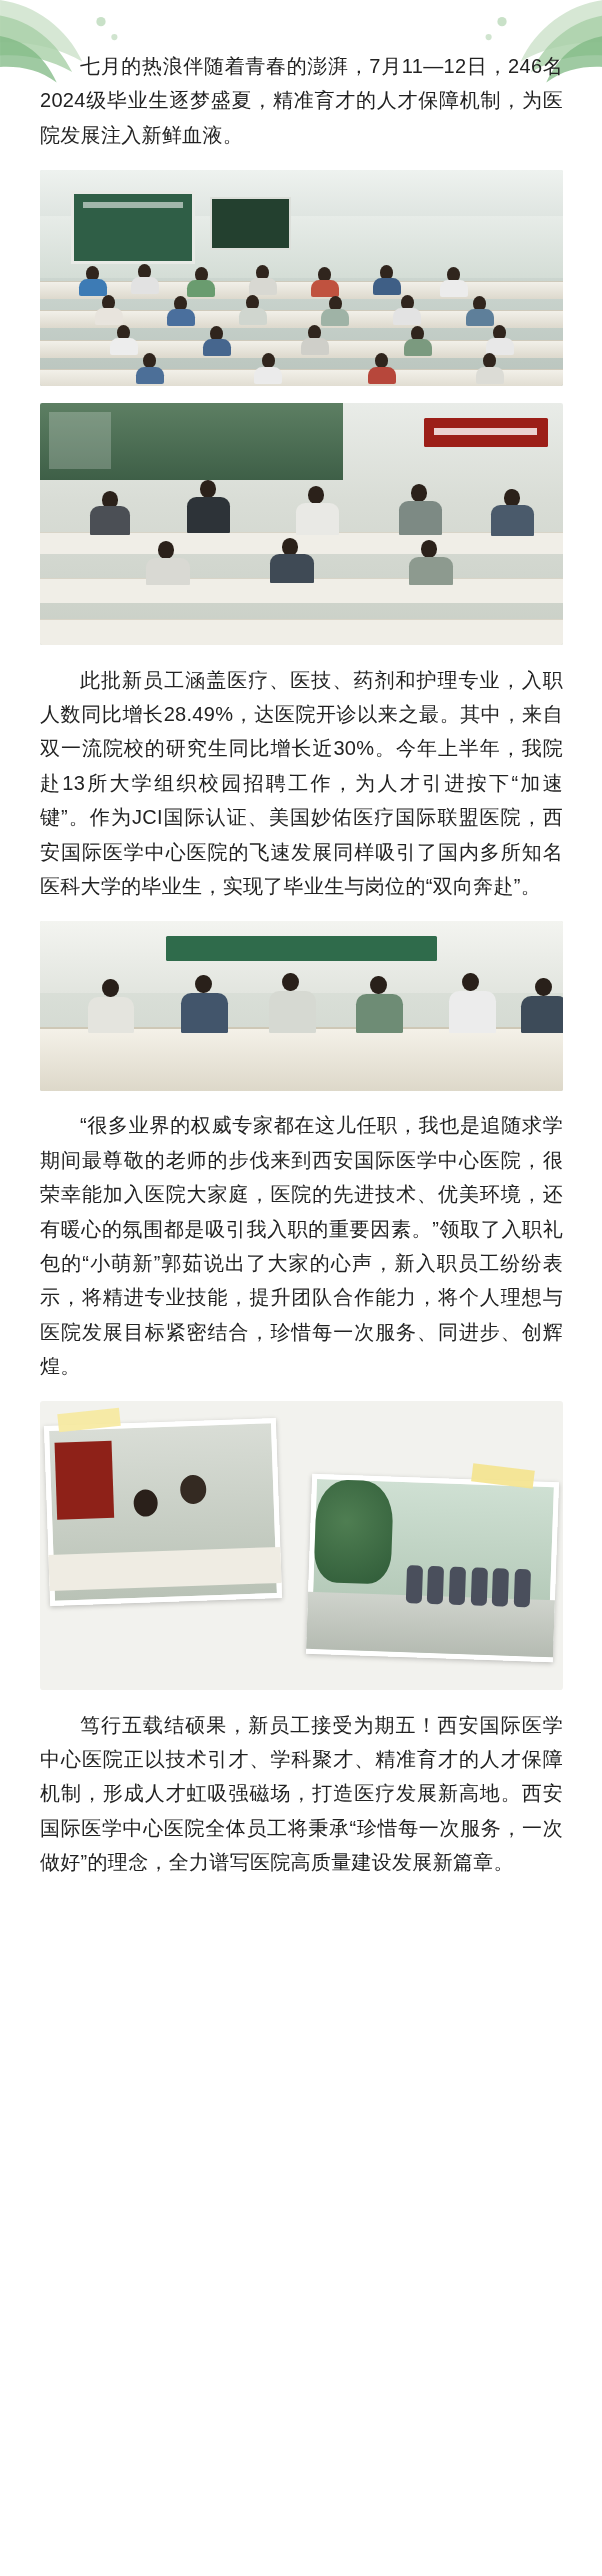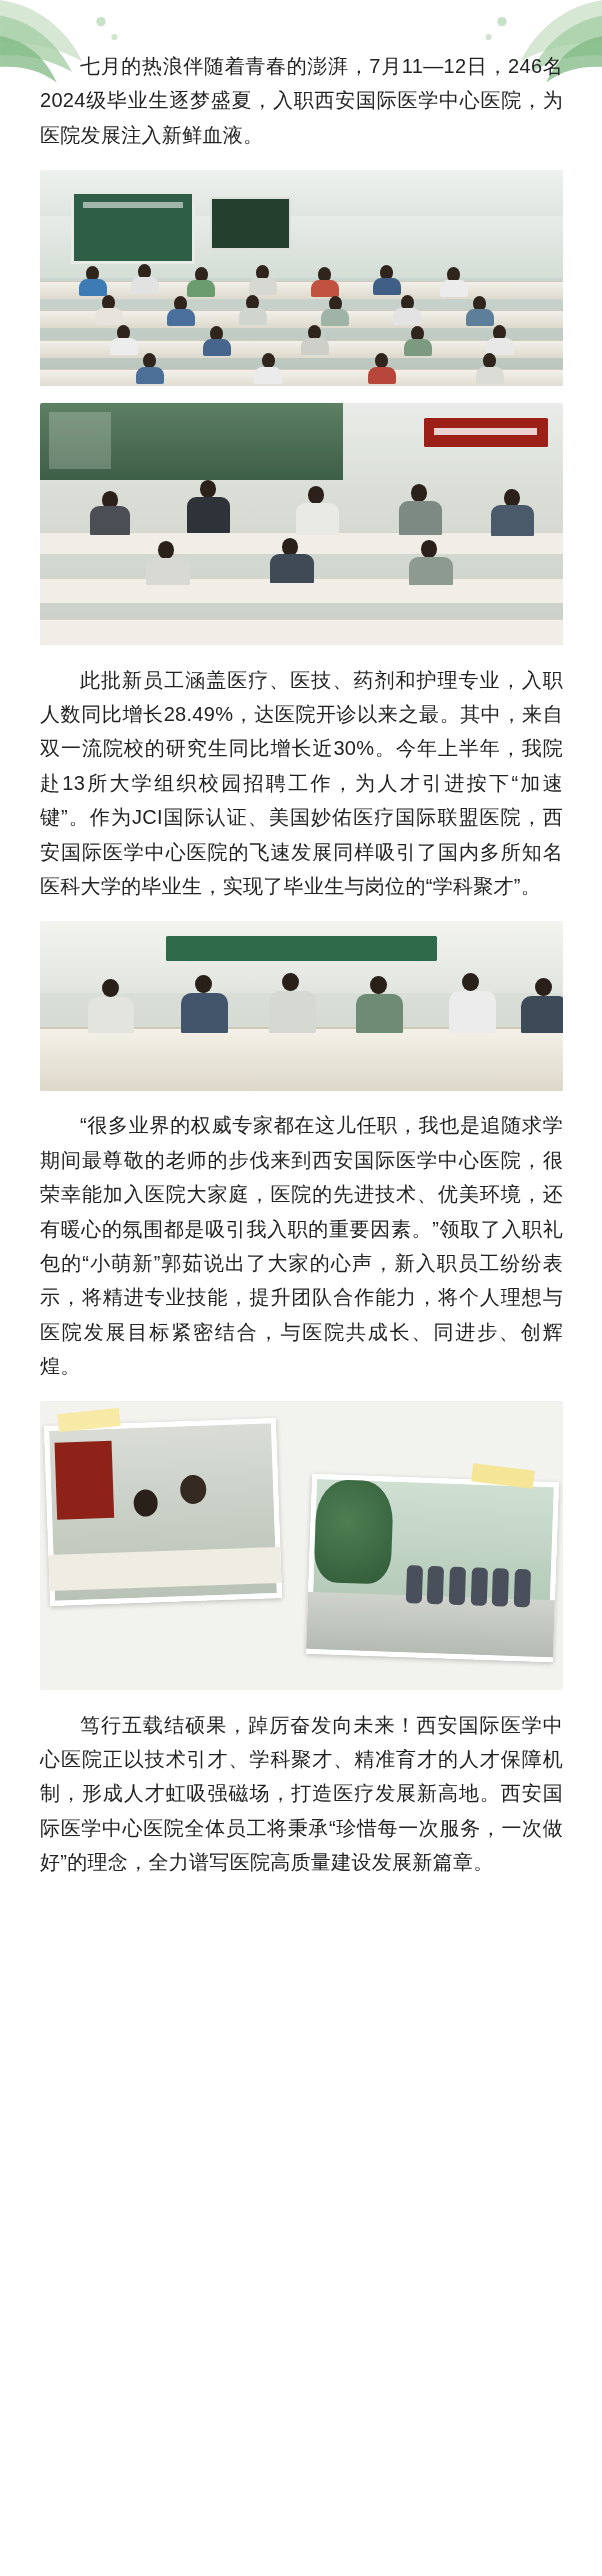--- a/index.html
+++ b/index.html
@@ -207,21 +207,21 @@
       <path d="M260 0 C190 10 130 55 100 120 C140 95 200 80 260 82 Z" fill="#cfe3cd" opacity="0.85"></path>
       <path d="M260 30 C200 40 150 80 120 140 C165 115 210 105 260 108 Z" fill="#a8cfa6" opacity="0.8"></path>
       <path d="M260 70 C215 78 175 105 150 160 C185 135 220 128 260 130 Z" fill="#7fb883" opacity="0.75"></path>
       <circle cx="64" cy="42" r="9" fill="#bcd9ba" opacity="0.8"></circle>
       <circle cx="38" cy="72" r="6" fill="#bcd9ba" opacity="0.7"></circle>
     </svg>
   </div>
 
   <div class="content">
 
-    <p class="para">七月的热浪伴随着青春的澎湃，7月11—12日，246名2024级毕业生逐梦盛夏，入职西安国际医学中心医院，为医院发展注入新鲜血液。</p>
+    <p class="para">七月的热浪伴随着青春的澎湃，7月11—12日，246名2024级毕业生逐梦盛夏，精准育才的人才保障机制，为医院发展注入新鲜血液。</p>
 
     <div class="figure">
       <div class="photo ph1">
         <div class="ceiling"></div>
         <div class="wall"></div>
         <div class="screen"></div>
         <div class="screen2"></div>
         <div class="deskrow r1"></div>
         <div class="deskrow r2"></div>
         <div class="deskrow r3"></div>
@@ -292,21 +292,21 @@
         <div class="person" style="left:451px; top:102px; width:43px; height:31px; background:#4a5a6b;"></div>
         <div class="phead" style="left:118px; top:138px;"></div>
         <div class="person" style="left:106px; top:155px; width:44px; height:27px; background:#d9d9d3;"></div>
         <div class="phead" style="left:242px; top:135px;"></div>
         <div class="person" style="left:230px; top:151px; width:44px; height:29px; background:#3f4a55;"></div>
         <div class="phead" style="left:381px; top:137px;"></div>
         <div class="person" style="left:369px; top:154px; width:44px; height:28px; background:#8d9a8f;"></div>
       </div>
     </div>
 
-    <p class="para">此批新员工涵盖医疗、医技、药剂和护理专业，入职人数同比增长28.49%，达医院开诊以来之最。其中，来自双一流院校的研究生同比增长近30%。今年上半年，我院赴13所大学组织校园招聘工作，为人才引进按下“加速键”。作为JCI国际认证、美国妙佑医疗国际联盟医院，西安国际医学中心医院的飞速发展同样吸引了国内多所知名医科大学的毕业生，实现了毕业生与岗位的“学科聚才”。</p>
+    <p class="para">此批新员工涵盖医疗、医技、药剂和护理专业，入职人数同比增长28.49%，达医院开诊以来之最。其中，来自双一流院校的研究生同比增长近30%。今年上半年，我院赴13所大学组织校园招聘工作，为人才引进按下“加速键”。作为JCI国际认证、美国妙佑医疗国际联盟医院，西安国际医学中心医院的飞速发展同样吸引了国内多所知名医科大学的毕业生，实现了毕业生与岗位的“双向奔赴”。</p>
 
     <div class="figure">
       <div class="photo wide ph3">
         <div class="backwall"></div>
         <div class="greenband"></div>
         <div class="longdesk"></div>
         <div class="shead" style="left:62px; top:58px;"></div>
         <div class="sitter" style="left:48px; top:76px; width:46px; height:36px; background:#e4e4de;"></div>
         <div class="shead" style="left:155px; top:54px;"></div>
         <div class="sitter" style="left:141px; top:72px; width:47px; height:40px; background:#42556b;"></div>
@@ -314,21 +314,21 @@
         <div class="sitter" style="left:229px; top:70px; width:47px; height:42px; background:#d6d9d2;"></div>
         <div class="shead" style="left:330px; top:55px;"></div>
         <div class="sitter" style="left:316px; top:73px; width:47px; height:39px; background:#6e8c75;"></div>
         <div class="shead" style="left:422px; top:52px;"></div>
         <div class="sitter" style="left:409px; top:70px; width:47px; height:42px; background:#ececec;"></div>
         <div class="shead" style="left:495px; top:57px;"></div>
         <div class="sitter" style="left:481px; top:75px; width:47px; height:37px; background:#3d4b59;"></div>
       </div>
     </div>
 
-    <p class="para">“很多业界的权威专家都在这儿任职，我也是追随求学期间最尊敬的老师的步伐来到西安国际医学中心医院，很荣幸能加入医院大家庭，医院的先进技术、优美环境，还有暖心的氛围都是吸引我入职的重要因素。”领取了入职礼包的“小萌新”郭茹说出了大家的心声，新入职员工纷纷表示，将精进专业技能，提升团队合作能力，将个人理想与医院发展目标紧密结合，与医院共成长、同进步、创辉煌。</p>
+    <p class="para">“很多业界的权威专家都在这儿任职，我也是追随求学期间最尊敬的老师的步伐来到西安国际医学中心医院，很荣幸能加入医院大家庭，医院的先进技术、优美环境，还有暖心的氛围都是吸引我入职的重要因素。”领取了入职礼包的“小萌新”郭茹说出了大家的心声，新入职员工纷纷表示，将精进专业技能，提升团队合作能力，将个人理想与医院发展目标紧密结合，珍惜每一次服务、同进步、创辉煌。</p>
 
     <div class="figure">
       <div class="photo collage">
         <div class="tape" style="left:17.5px; top:10.3px;"></div>
         <div class="tape tape2" style="right:29px; top:66px;"></div>
         <div class="shot s1">
           <div class="redwall"></div>
           <div class="deskw"></div>
           <div class="h1"></div>
           <div class="h2"></div>
@@ -340,17 +340,17 @@
           <div class="q" style="left:114px;"></div>
           <div class="q" style="left:136px;"></div>
           <div class="q" style="left:158px;"></div>
           <div class="q" style="left:179px;"></div>
           <div class="q" style="left:201px;"></div>
         </div>
       </div>
     </div>
 
 
-    <p class="para">笃行五载结硕果，踔厉奋发向未来！西安国际医学中心医院正以技术引才、学科聚才、精准育才的人才保障机制，形成人才虹吸强磁场，打造医疗发展新高地。西安国际医学中心医院全体员工将秉承“珍惜每一次服务，一次做好”的理念，全力谱写医院高质量建设发展新篇章。</p>
+    <p class="para">笃行五载结硕果，新员工接受为期五！西安国际医学中心医院正以技术引才、学科聚才、精准育才的人才保障机制，形成人才虹吸强磁场，打造医疗发展新高地。西安国际医学中心医院全体员工将秉承“珍惜每一次服务，一次做好”的理念，全力谱写医院高质量建设发展新篇章。</p>
 
   </div>
 </div>
 
 
 </body></html>

